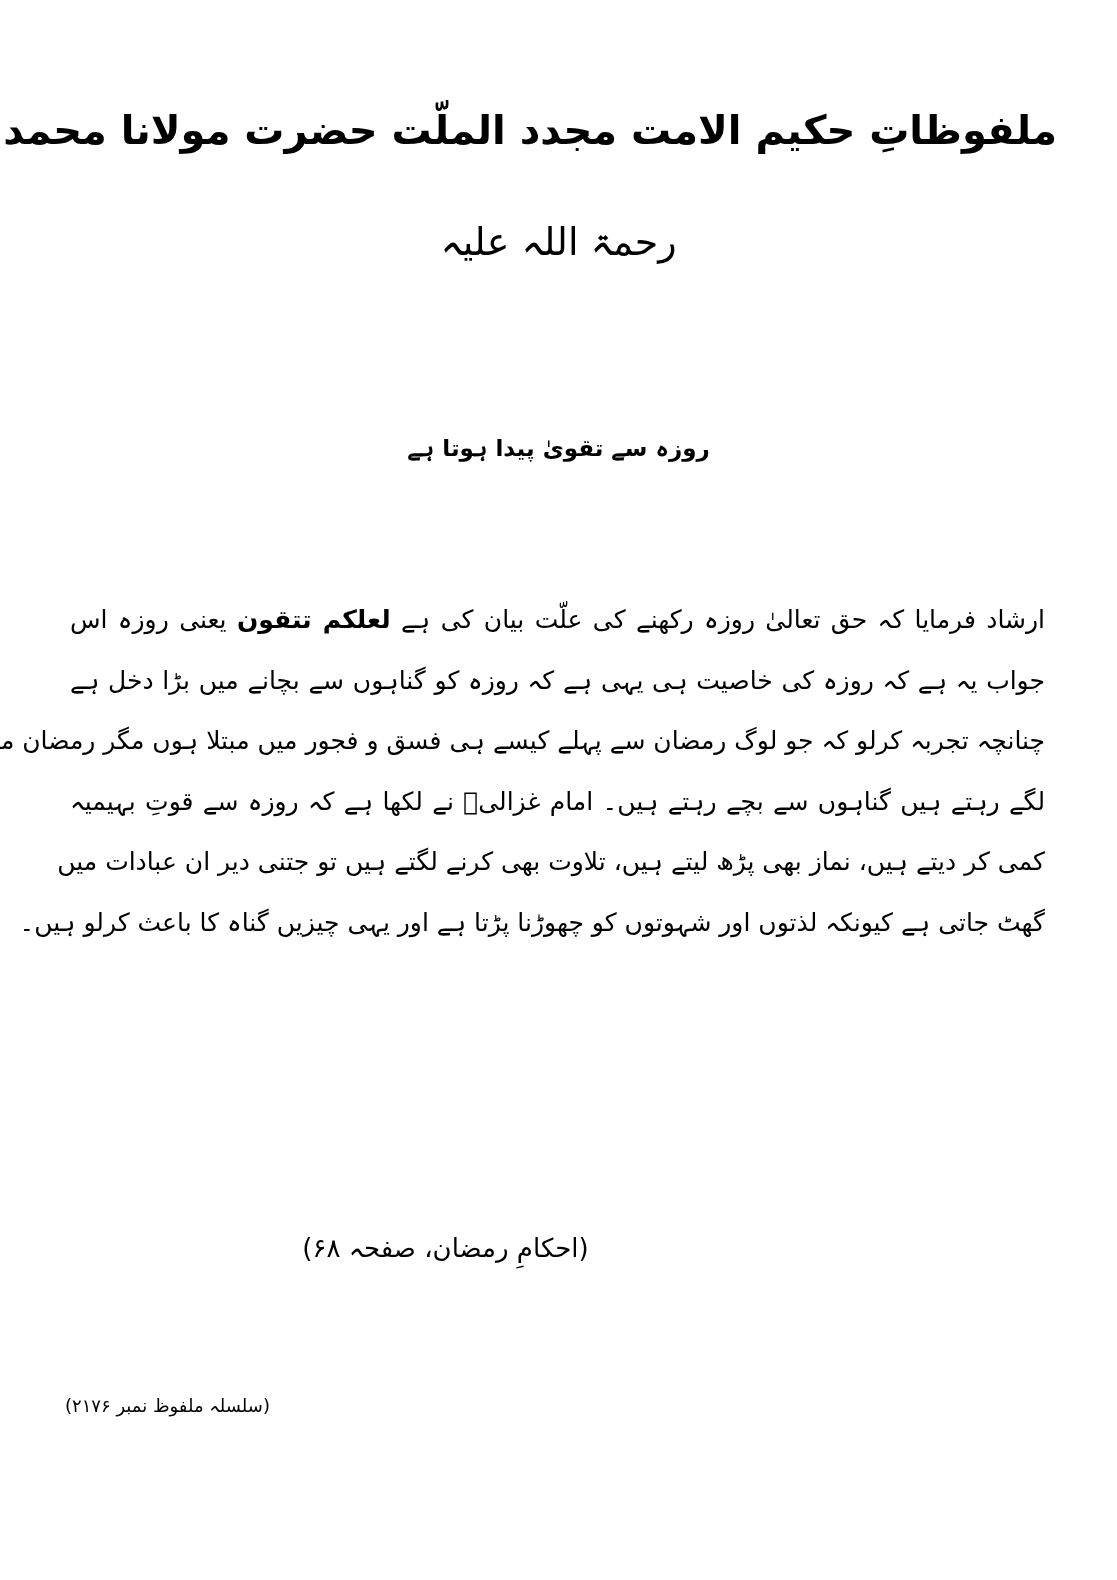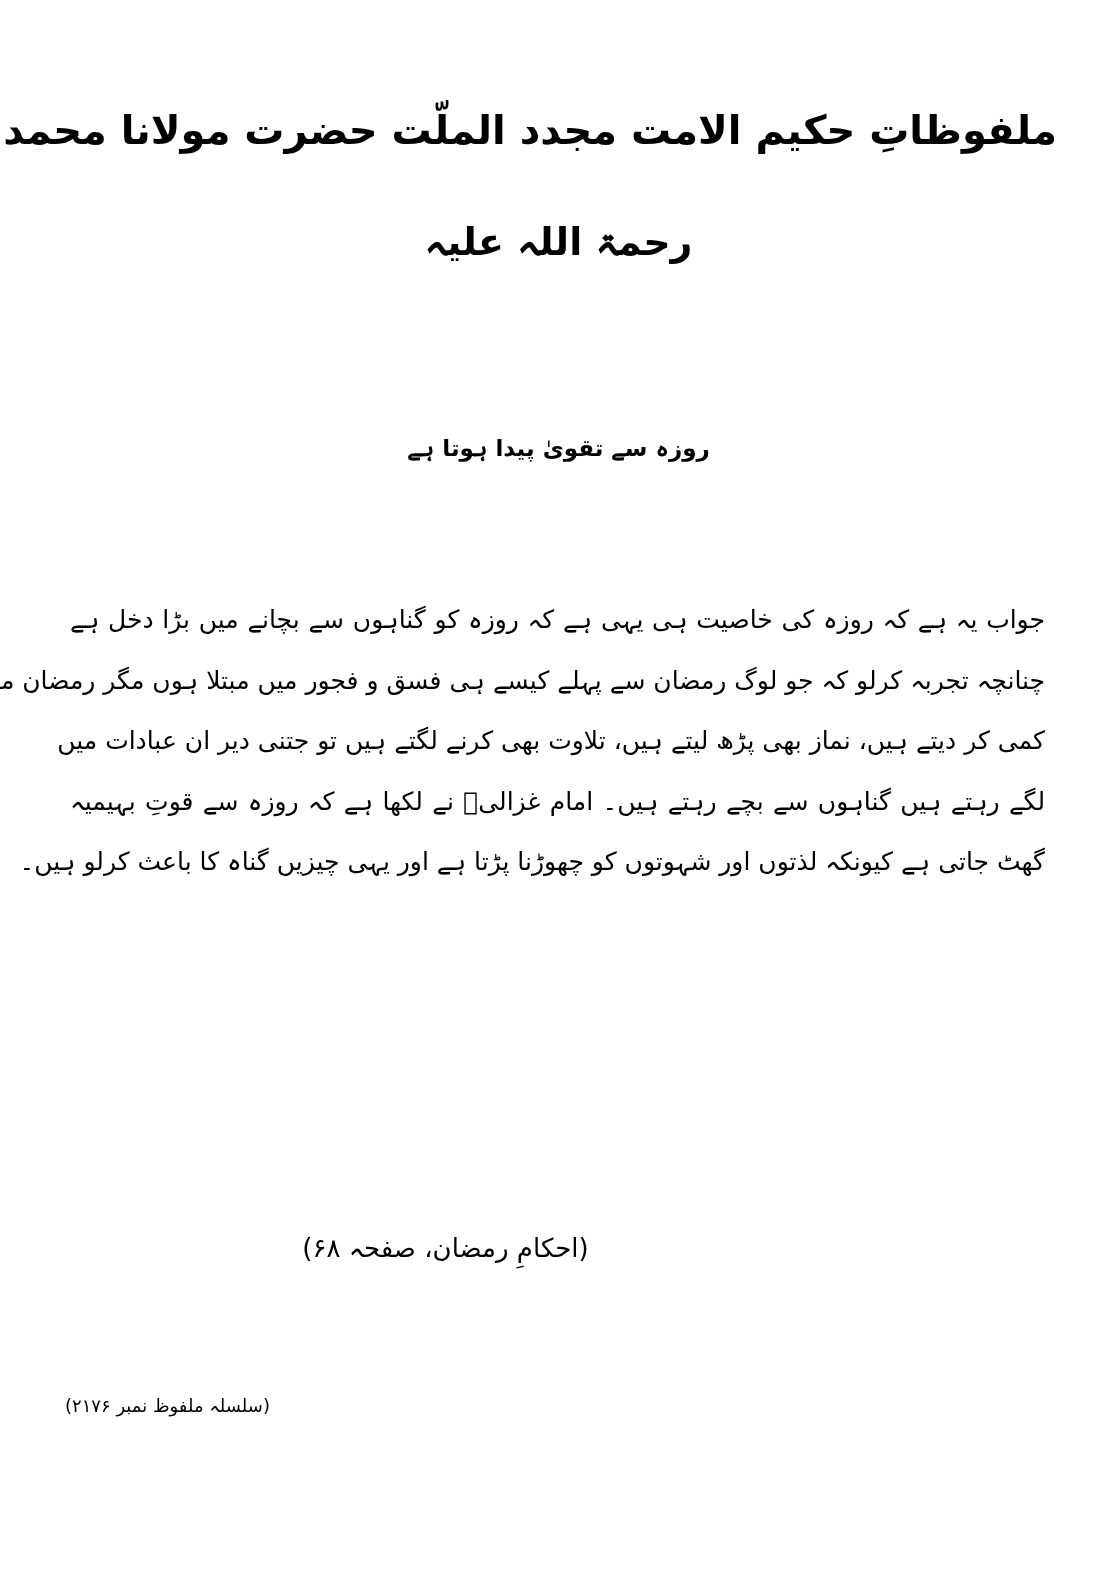--- a/index.html
+++ b/index.html
@@ -38,21 +38,21 @@
       white-space: nowrap;
       letter-spacing: -0.5px;
     }
     .subtitle {
       position: absolute;
       left: 0;
       width: 1117px;
       top: 212px;
       text-align: center;
       font-size: 38px;
-      font-weight: bold;
+      font-weight: normal;
       line-height: 60px;
     }
     .heading {
       position: absolute;
       left: 0;
       width: 1117px;
       top: 420px;
       text-align: center;
       font-size: 23px;
       font-weight: bold;
@@ -103,24 +103,25 @@
 
 <div class="page">
 
   <div class="title rtl">ملفوظاتِ حکیم الامت مجدد الملّت حضرت مولانا محمد اشرف علی تھانوی</div>
 
   <div class="subtitle rtl">رحمۃ اللہ علیہ</div>
 
   <div class="heading rtl">روزہ سے تقویٰ پیدا ہوتا ہے</div>
 
   <div class="body-text rtl">
+    <span class="body-line"><span>ارشاد فرمایا کہ حق تعالیٰ روزہ رکھنے کی علّت بیان کی ہے </span><span class="emph">لعلکم تتقون</span><span> یعنی روزہ اس</span></span>
     <span class="body-line">جواب یہ ہے کہ روزہ کی خاصیت ہی یہی ہے کہ روزہ کو گناہوں سے بچانے میں بڑا دخل ہے</span>
     <span class="body-line">چنانچہ تجربہ کرلو کہ جو لوگ رمضان سے پہلے کیسے ہی فسق و فجور میں مبتلا ہوں مگر رمضان میں ضرور</span>
+    <span class="body-line">لگے رہتے ہیں گناہوں سے بچے رہتے ہیں۔ امام غزالیؒ نے لکھا ہے کہ روزہ سے قوتِ بہیمیہ</span>
     <span class="body-line">کمی کر دیتے ہیں، نماز بھی پڑھ لیتے ہیں، تلاوت بھی کرنے لگتے ہیں تو جتنی دیر ان عبادات میں</span>
-    <span class="body-line">لگے رہتے ہیں گناہوں سے بچے رہتے ہیں۔ امام غزالیؒ نے لکھا ہے کہ روزہ سے قوتِ بہیمیہ</span>
     <span class="body-line last">گھٹ جاتی ہے کیونکہ لذتوں اور شہوتوں کو چھوڑنا پڑتا ہے اور یہی چیزیں گناہ کا باعث کرلو ہیں۔</span>
   </div>
 
   <div class="citation rtl">(احکامِ رمضان، صفحہ ۶۸)</div>
 
   <div class="series rtl">(سلسلہ ملفوظ نمبر ۲۱۷۶)</div>
 
 </div>
 
 </body></html>

